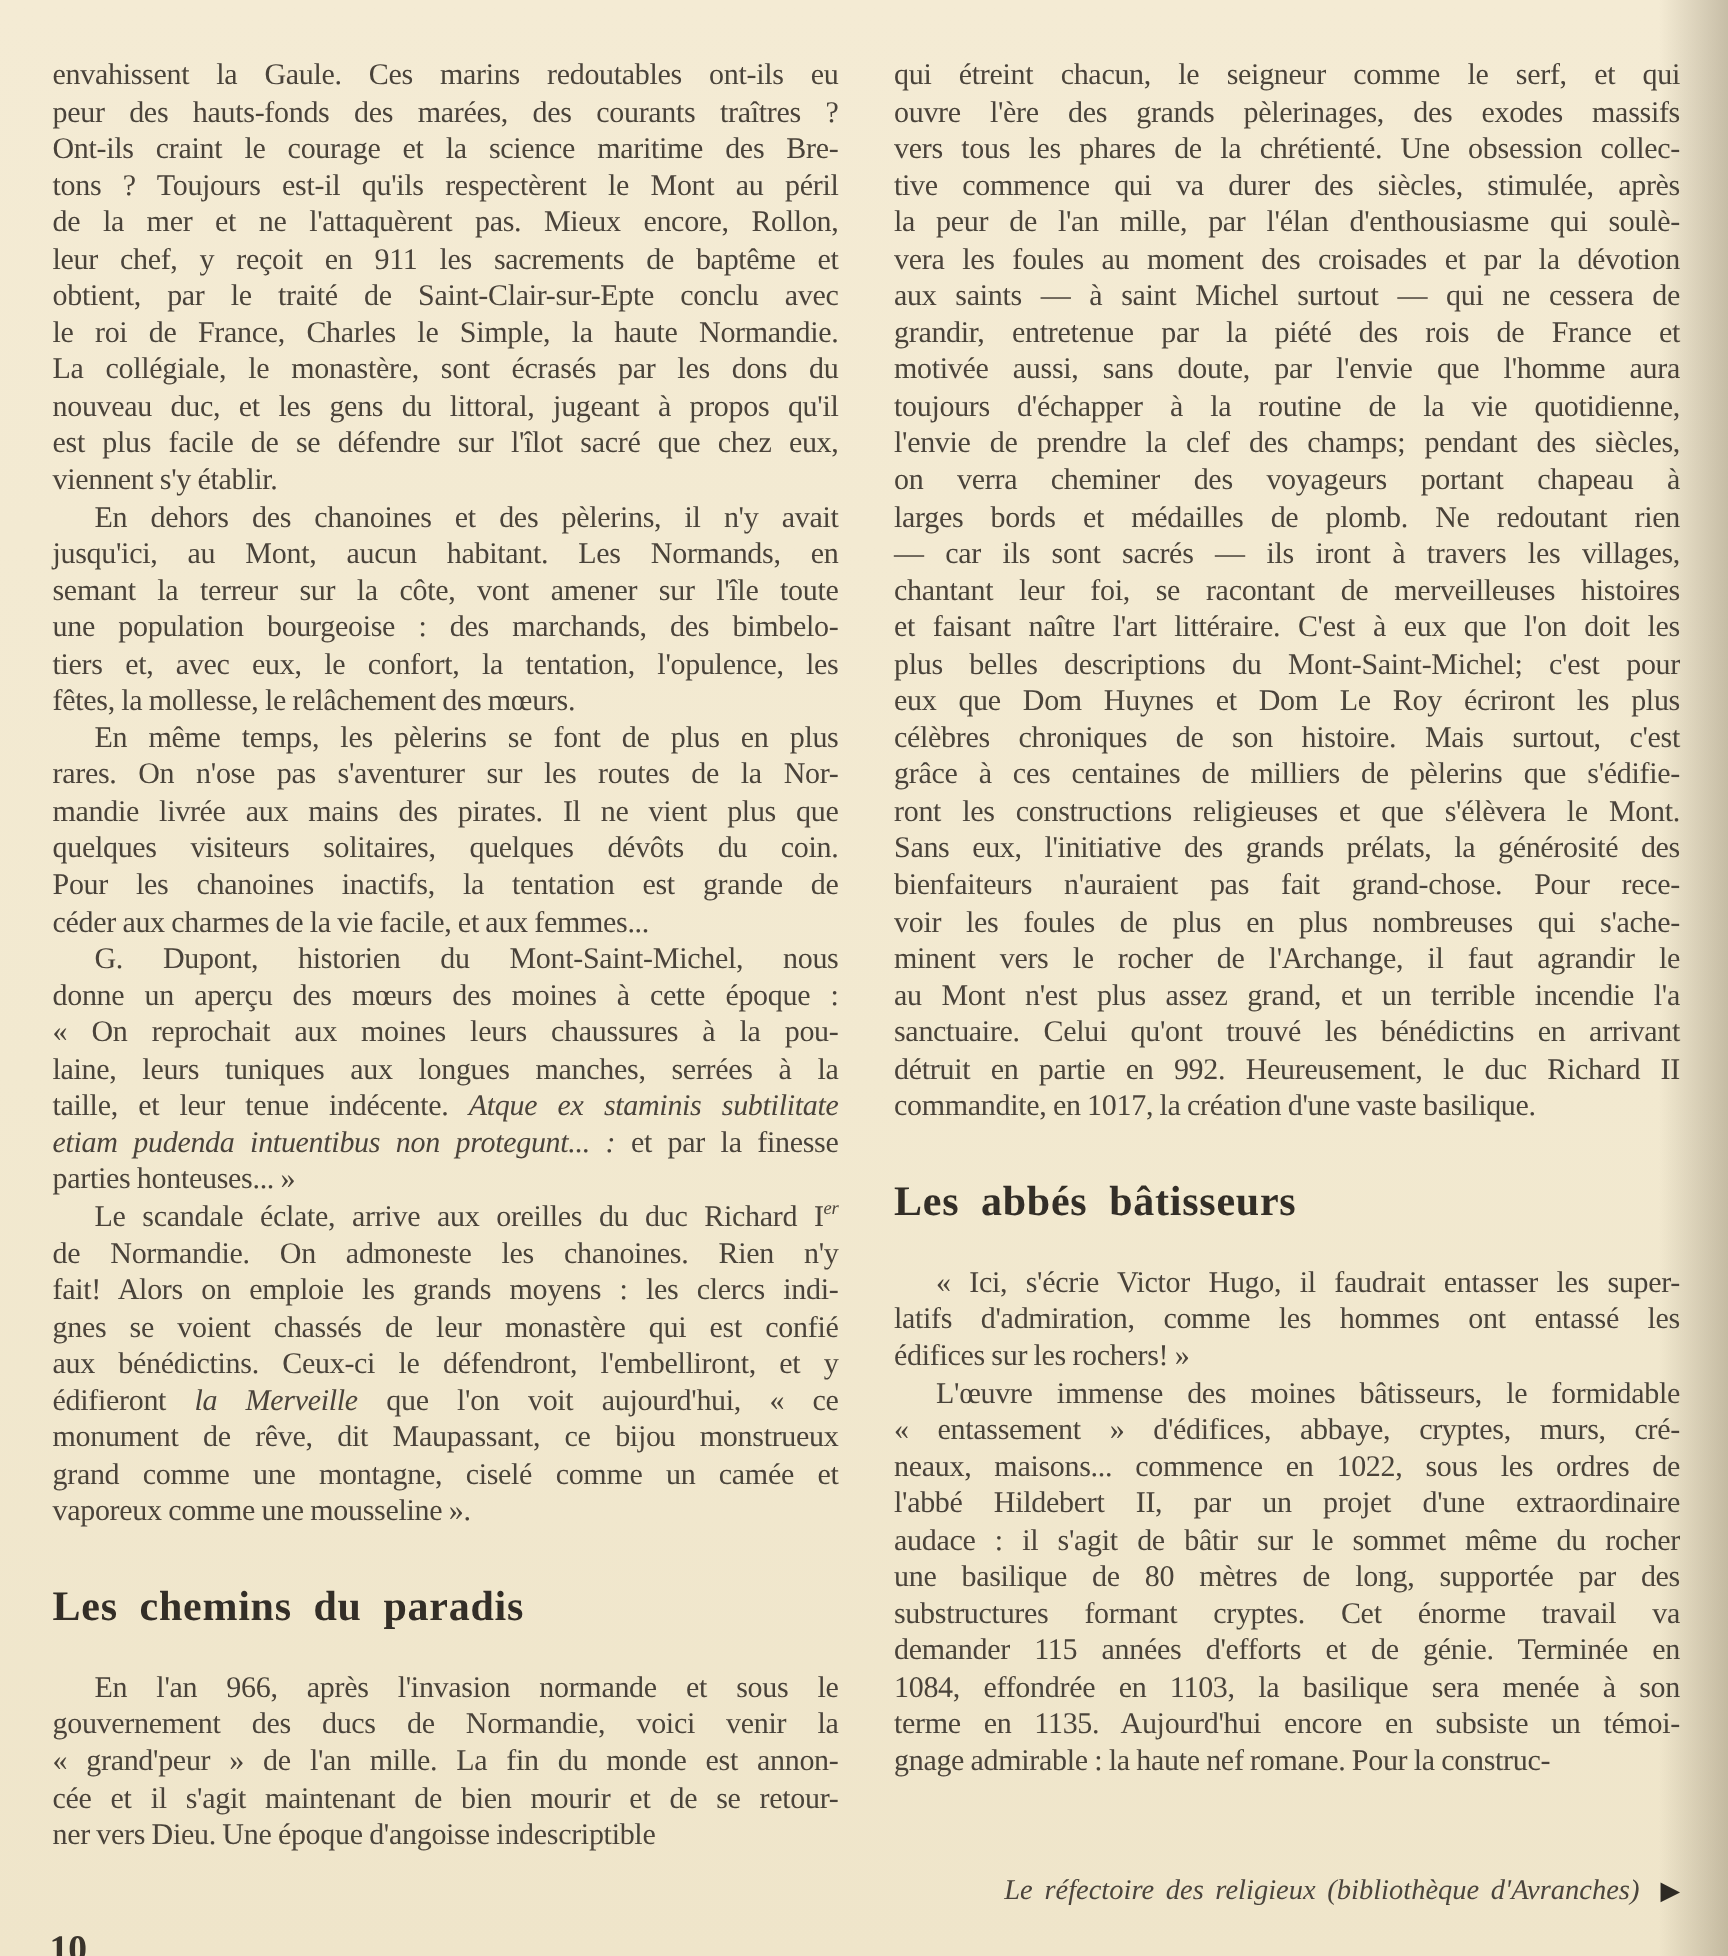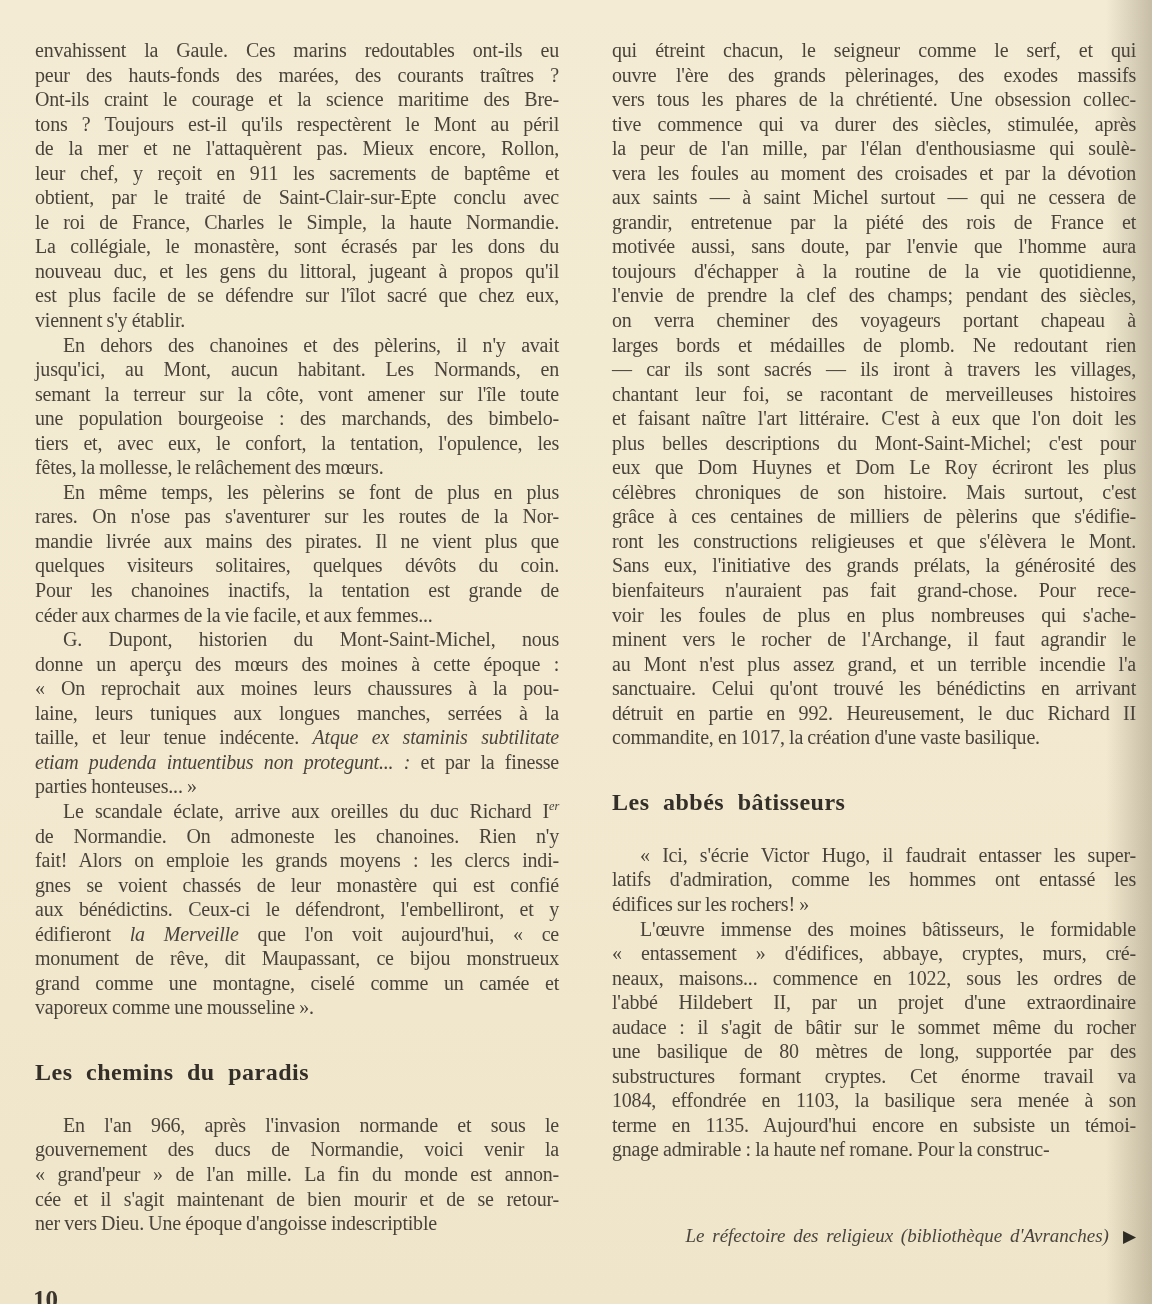--- a/index.html
+++ b/index.html
@@ -12,35 +12,35 @@
       linear-gradient(180deg, #f4ebd4 0%, #f2e9d0 55%, #efe5ca 100%);
     font-family: "Liberation Serif", serif;
     color: #4a433a;
   }
   .col {
     position: absolute;
     top: 38px;
     width: 524px;
   }
   .col-left  { left: 35px; }
-  .col-right { left: 612px; }
+  .col-right { left: 596px; }
   .line {
     font-size: 20px;
     line-height: 24.55px;
     letter-spacing: -0.2px;
     word-spacing: -0.5px;
     text-align: justify;
     text-align-last: justify;
     white-space: normal;
   }
   .line.last { text-align-last: left; }
   .para.indent .line:first-child { text-indent: 28px; }
   .heading {
     font-weight: bold;
-    font-size: 24px;
+    font-size: 28px;
     line-height: 30px;
     color: #332e27;
     letter-spacing: 0.5px;
     word-spacing: 7px;
     margin: 37px 0 26px 0;
   }
   .caption {
     margin-top: 62px;
     text-align: right;
     font-style: italic;
@@ -172,20 +172,21 @@
         <div class="line last">édifices sur les rochers! »</div>
       </div>
       <div class="para indent">
         <div class="line">L'œuvre immense des moines bâtisseurs, le formidable</div>
         <div class="line">« entassement » d'édifices, abbaye, cryptes, murs, cré-</div>
         <div class="line">neaux, maisons... commence en 1022, sous les ordres de</div>
         <div class="line">l'abbé Hildebert II, par un projet d'une extraordinaire</div>
         <div class="line">audace : il s'agit de bâtir sur le sommet même du rocher</div>
         <div class="line">une basilique de 80 mètres de long, supportée par des</div>
         <div class="line">substructures formant cryptes. Cet énorme travail va</div>
+        <div class="line">demander 115 années d'efforts et de génie. Terminée en</div>
         <div class="line">1084, effondrée en 1103, la basilique sera menée à son</div>
         <div class="line">terme en 1135. Aujourd'hui encore en subsiste un témoi-</div>
         <div class="line last">gnage admirable : la haute nef romane. Pour la construc-</div>
       </div>
     </div>
   <div class="caption">
     <span>Le réfectoire des religieux (bibliothèque d'Avranches)</span><span class="arrow">▶</span>
   </div>
 </div>
 

